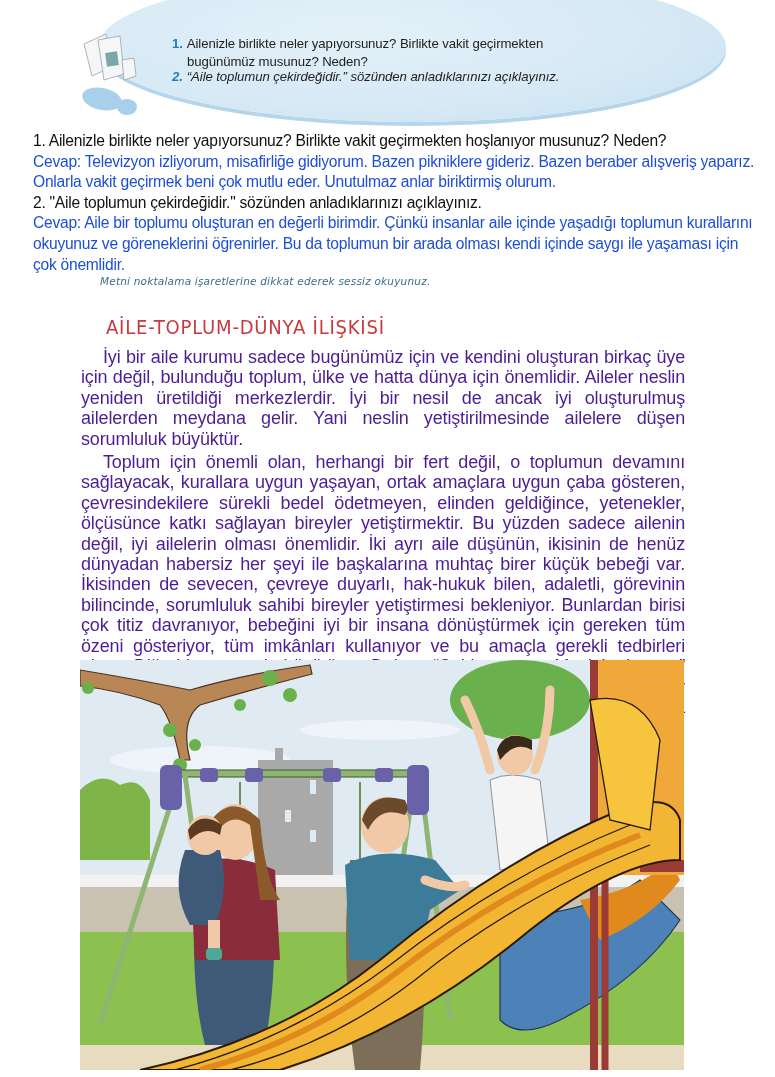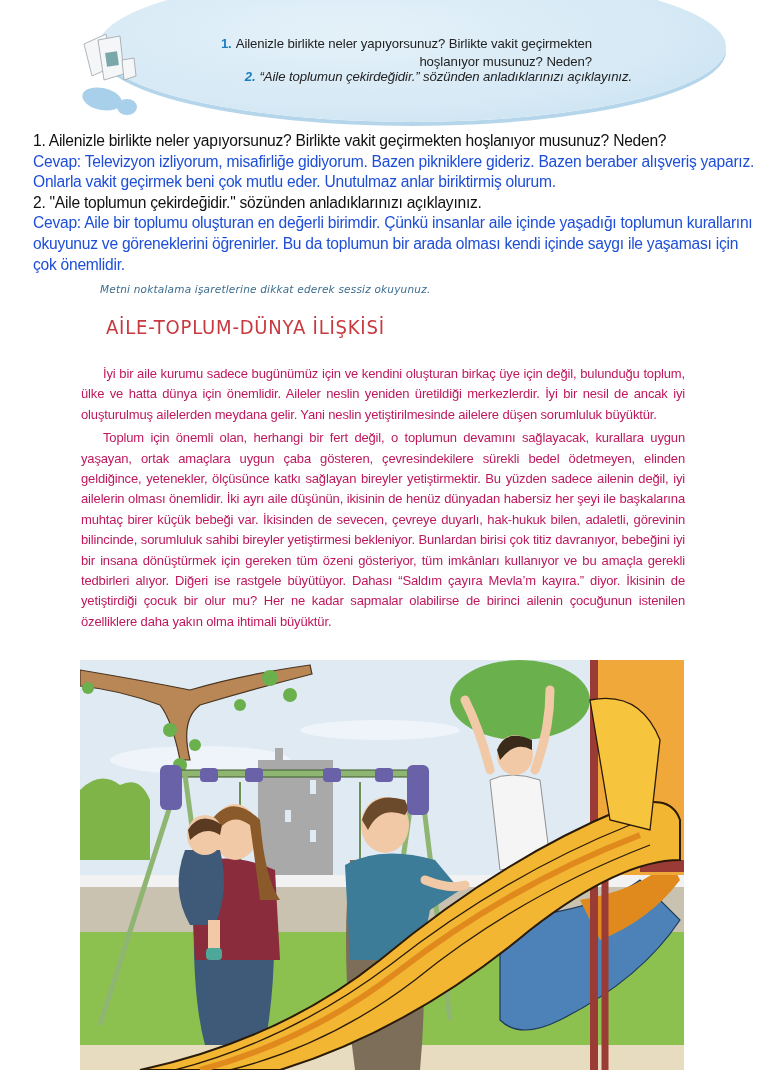--- a/index.html
+++ b/index.html
@@ -1,20 +1,20 @@
 <!DOCTYPE html>
 <html><head>
 <meta charset="utf-8">
 <style>
   * { box-sizing: border-box; margin: 0; padding: 0; }
   html, body { width: 775px; height: 1077px; background: #ffffff; overflow: hidden; }
   body { position: relative; font-family: "Liberation Sans", sans-serif; color: #1a1a1a; }
 
   
-  .bubble-wrap { position: absolute; left: 0; top: 0; width: 743px; height: 128px; text-align: right; }
+  .bubble-wrap { position: absolute; left: 0; top: 0; width: 743px; height: 128px; }
   .bubble {
     position: absolute; left: 98px; top: -28px; width: 628px; height: 150px;
     border-radius: 50%;
     background: radial-gradient(ellipse at 40% 40%, #e4f1f9 0%, #d6e9f5 60%, #c6e0f0 100%);
     box-shadow: 0 4px 0 #b5d6ea;
   }
   .blob1 { position:absolute; left: 82px; top: 88px; width: 40px; height: 22px; border-radius: 50%; background:#a8d0ea; transform: rotate(12deg);}
   .blob2 { position:absolute; left: 117px; top: 99px; width: 20px; height: 16px; border-radius: 50%; background:#a8d0ea;}
   .book-icon { position:absolute; left: 80px; top: 30px; width: 60px; height: 58px; }
   .bubble-q { position: absolute; left: 172px; font-size: 13.2px; line-height: 18px; color: #222; letter-spacing: -0.1px; }
@@ -22,27 +22,27 @@
   .bq1 { top: 35px; width: 420px; }
   .bq1 .indent { padding-left: 15px; }
   .bq2 { top: 68px; width: 460px; font-style: italic; }
 
   
   .qa { position: absolute; left: 33px; top: 131px; width: 730px; font-size: 15.6px; line-height: 20.6px; letter-spacing: -0.25px; }
   .qa .q { color: #111; }
   .qa .a { color: #1d4ed8; }
 
   
-  .instruction { position: absolute; left: 100px; top: 275px; font-family: "DejaVu Sans", sans-serif; font-style: italic; font-size: 10.5px; color: #3b6c8e; letter-spacing: 0.2px; margin-top: 8px; }
+  .instruction { position: absolute; left: 100px; top: 275px; font-family: "DejaVu Sans", sans-serif; font-style: italic; font-size: 10.5px; color: #3b6c8e; letter-spacing: 0.2px; }
 
   
   .section-title { position: absolute; left: 106px; top: 316px; font-family: "DejaVu Sans", sans-serif; font-size: 19px; color: #c8393f; letter-spacing: 0.8px; transform: scaleX(0.95); transform-origin: left; }
 
   
-  .body-text { position: absolute; left: 81px; top: 364px; width: 604px; font-size: 13px; line-height: 20.4px; color: #be185d; letter-spacing: -0.15px; }
+  .body-text { position: absolute; left: 81px; top: 347px; width: 604px; font-size: 18px; line-height: 20.4px; color: #4c1d95; letter-spacing: -0.15px; }
   .body-text p { text-indent: 22px; text-align: justify; margin-bottom: 3px; }
 
   
   .illustration { position: absolute; left: 80px; top: 660px; width: 604px; height: 410px; overflow: hidden; background: #dce9f2; }
   .illustration svg { display: block; }
 </style>
 </head>
 <body>
 
 <div class="bubble-wrap">
@@ -52,21 +52,21 @@
   <svg class="book-icon" viewBox="0 0 60 58">
     <g stroke="#9aa3a8" stroke-width="0.8" fill="#f4f6f7">
       <polygon points="4,14 26,4 34,36 12,46"></polygon>
       <polygon points="18,10 40,6 44,44 24,50"></polygon>
       <rect x="26" y="22" width="12" height="14" fill="#7aa7a9" stroke="none" transform="rotate(-8 32 29)"></rect>
       <polygon points="42,30 54,28 56,46 44,50"></polygon>
     </g>
   </svg>
   <div class="bubble-q bq1">
     <div><span class="num">1.</span><span>Ailenizle birlikte neler yapıyorsunuz? Birlikte vakit geçirmekten</span></div>
-    <div class="indent">hoşlanıyor musunuz? Neden?</div>
+    <div class="indent">bugünümüz musunuz? Neden?</div>
   </div>
   <div class="bubble-q bq2">
     <span class="num">2.</span><span>“Aile toplumun çekirdeğidir.” sözünden anladıklarınızı açıklayınız.</span>
   </div>
 </div>
 
 <div class="qa">
   <div class="q">1. Ailenizle birlikte neler yapıyorsunuz? Birlikte vakit geçirmekten hoşlanıyor musunuz? Neden?</div>
   <div class="a">Cevap: Televizyon izliyorum, misafirliğe gidiyorum. Bazen pikniklere gideriz. Bazen beraber alışveriş yaparız. Onlarla vakit geçirmek beni çok mutlu eder. Unutulmaz anlar biriktirmiş olurum.</div>
   <div class="q">2. "Aile toplumun çekirdeğidir." sözünden anladıklarınızı açıklayınız.</div>

